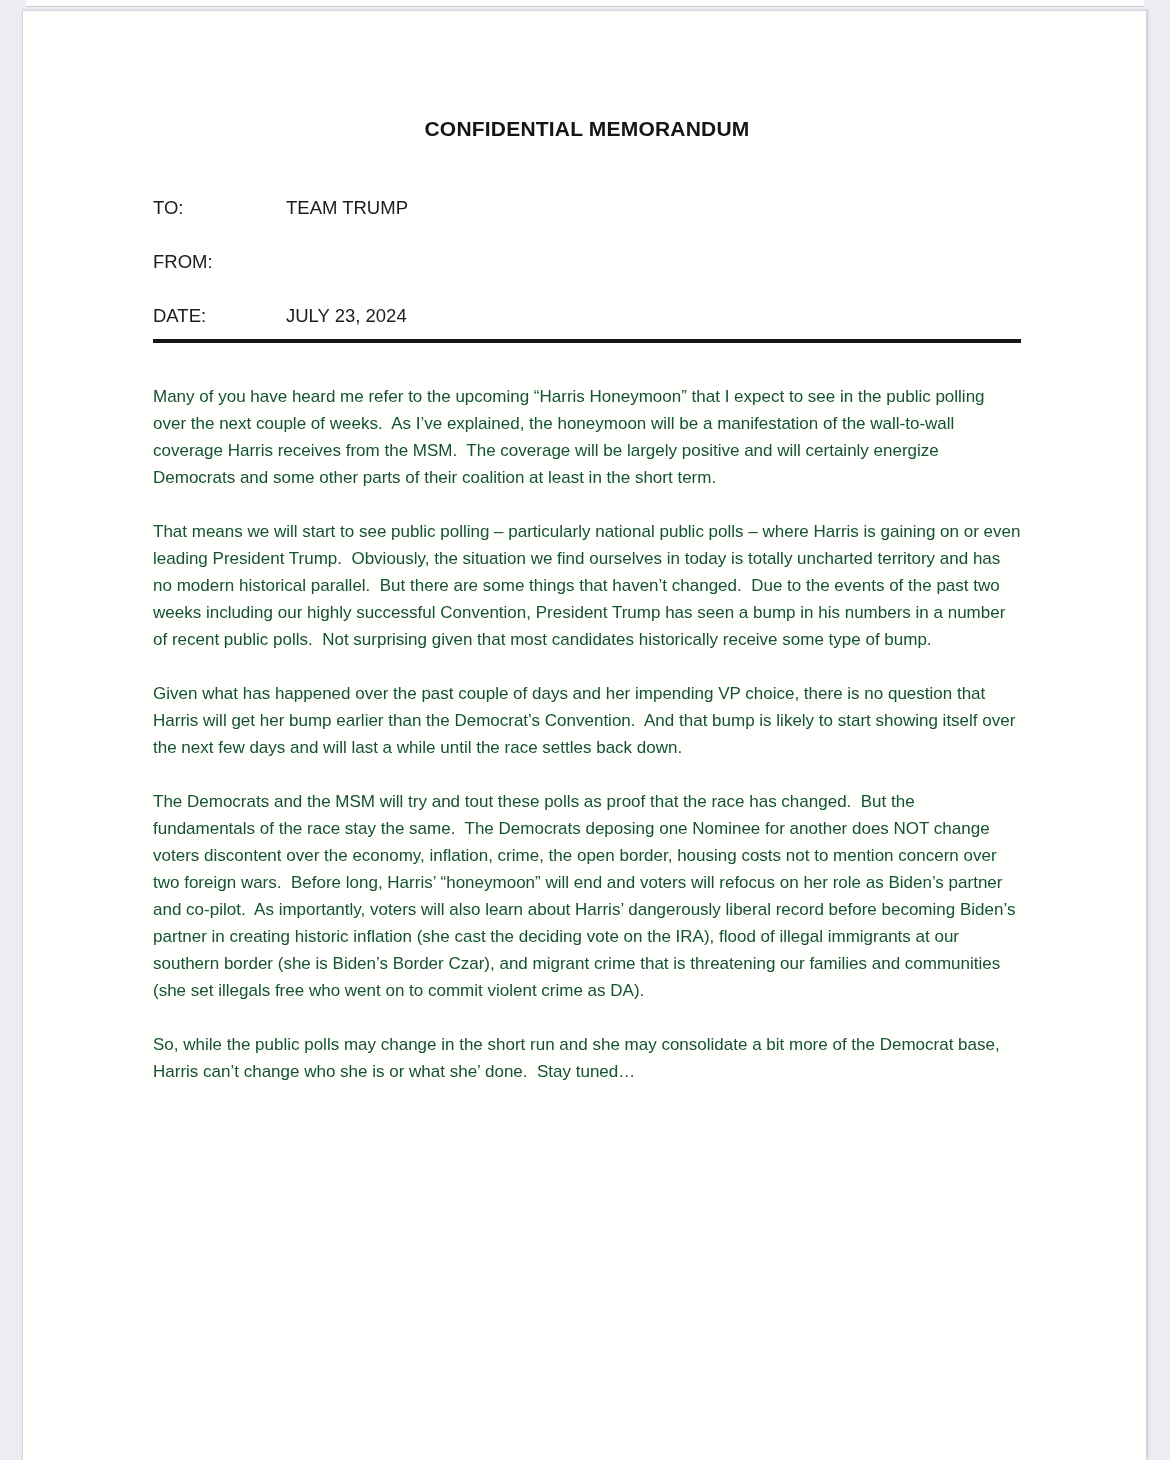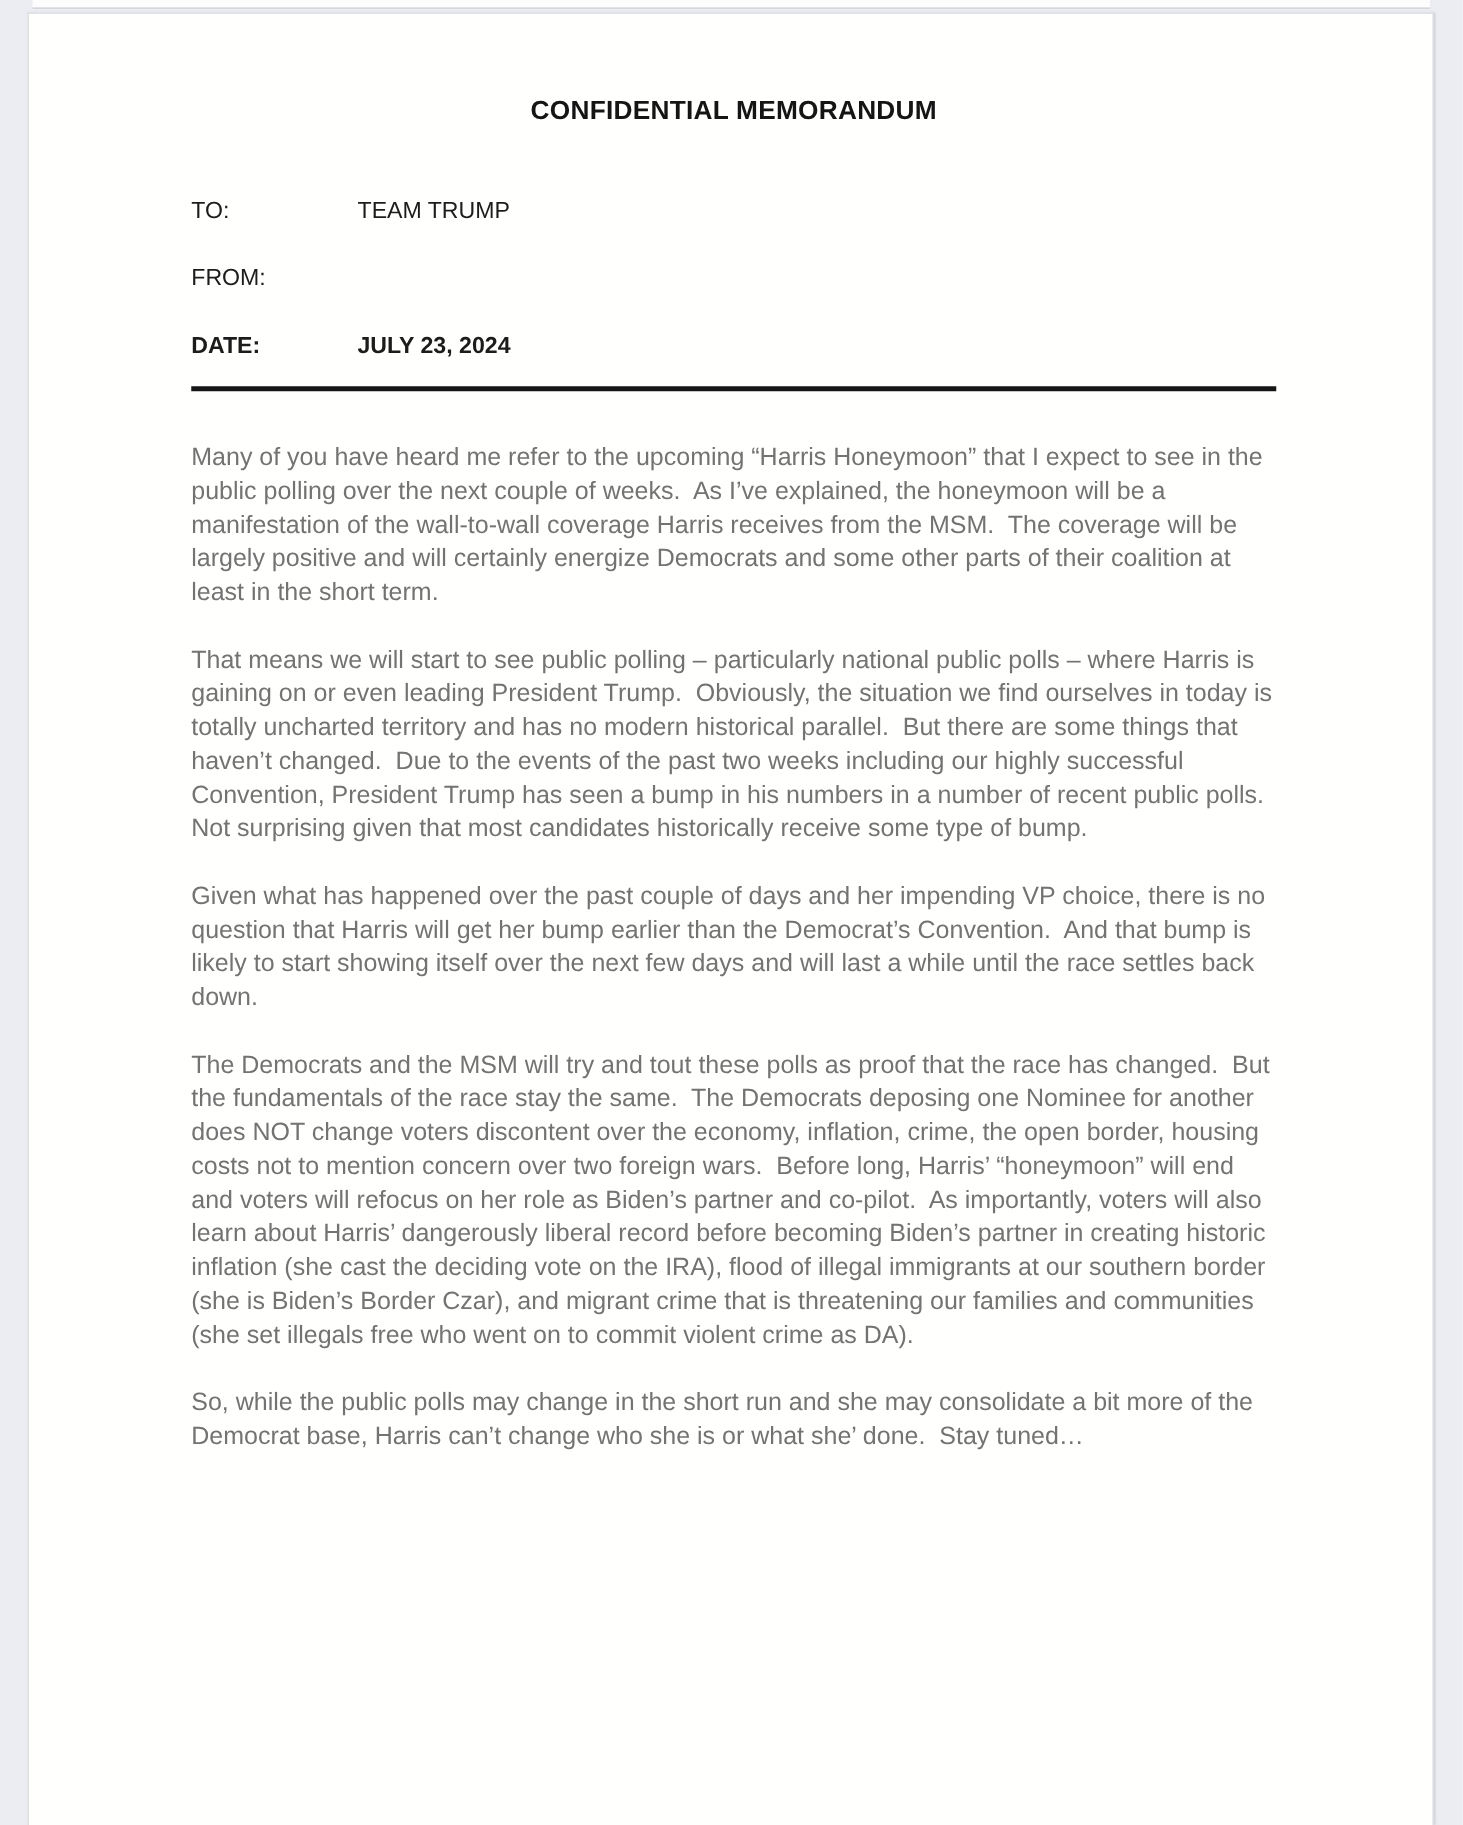--- a/index.html
+++ b/index.html
@@ -39,56 +39,55 @@
   }
   .content {
     position: absolute;
     left: 130px;
     top: 0;
     width: 868px;
     color: #1c1c1c;
   }
   .doc-title {
     margin: 0;
-    padding-top: 64px;
+    padding-top: 104px;
     text-align: center;
     font-size: 21px;
     font-weight: bold;
     letter-spacing: 0.2px;
     line-height: 27px;
     color: #151515;
   }
   .meta-block {
     margin-top: 52px;
   }
   .meta-row {
     display: flex;
     line-height: 27px;
     font-size: 18.5px;
     margin-bottom: 27px;
   }
   .meta-row:last-child {
     margin-bottom: 0;
     border-bottom: 4px solid #161616;
-    padding-bottom: 20px;
-    font-weight: bold;
+    padding-bottom: 10px;
   }
   .meta-label {
     width: 133px;
     flex: 0 0 133px;
   }
   .meta-value {
     flex: 1;
   }
   .body-copy p {
     margin: 27px 0 0 0;
-    font-size: 20px;
+    font-size: 17px;
     line-height: 27px;
     white-space: pre-wrap;
-    color: #737373;
+    color: #14532d;
   }
   .body-copy p:first-child {
     margin-top: 40px;
   }
 </style>
 </head>
 <body>
 
 <div class="viewport">
   <div class="prev-page-edge"></div>

